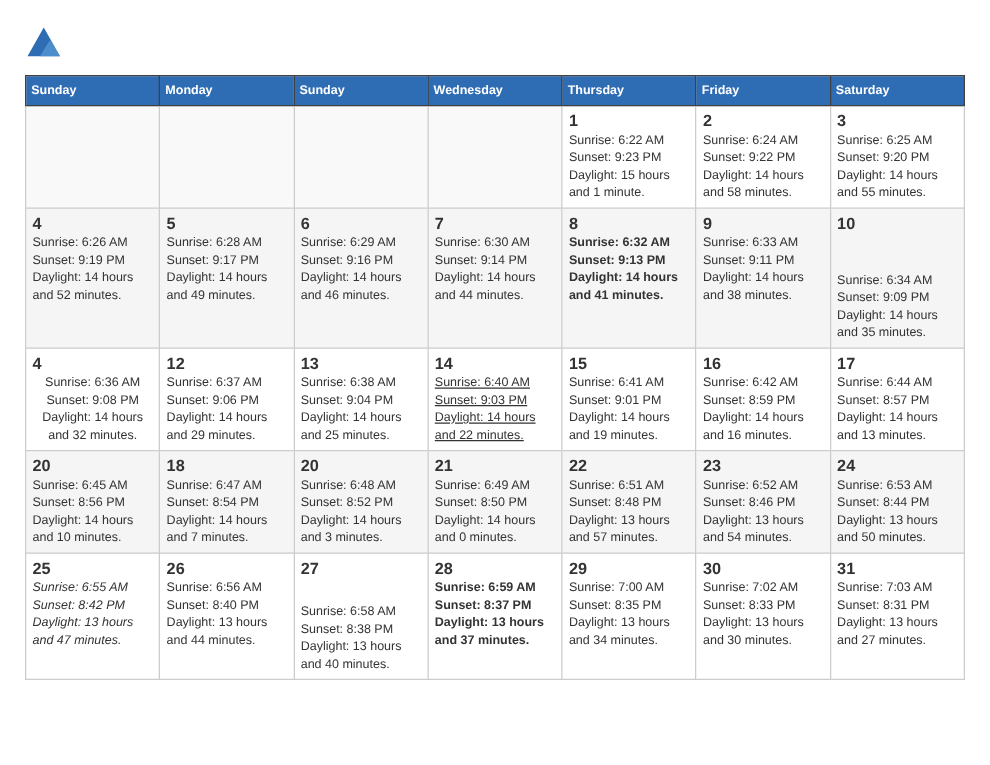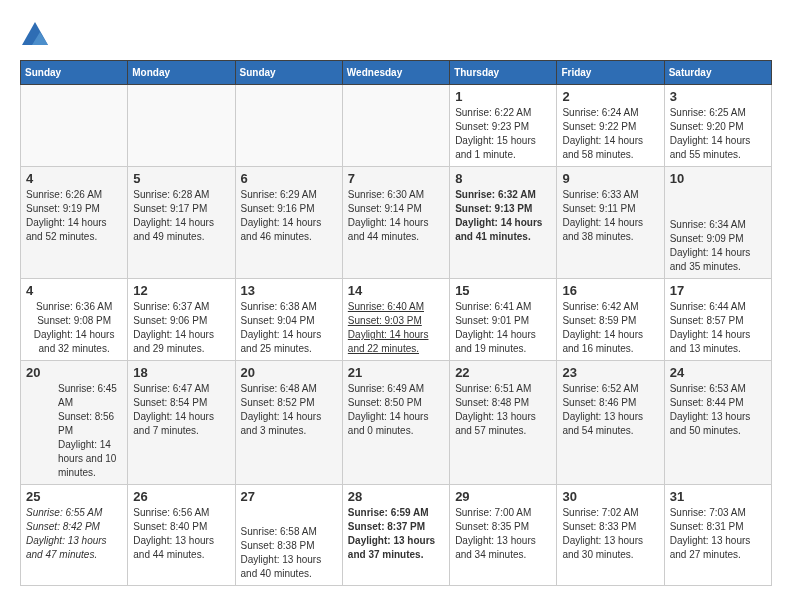--- a/index.html
+++ b/index.html
@@ -233,21 +233,21 @@
         <td>
           <span class="day-number">17</span>
           <div class="day-info" style="white-space: pre-line;">Sunrise: 6:44 AM
 Sunset: 8:57 PM
 Daylight: 14 hours and 13 minutes.</div>
         </td>
       </tr>
       <tr>
         <td>
           <span class="day-number">20</span>
-          <div class="day-info" style="white-space: pre-line; margin-left: 32px;">Sunrise: 6:45 AM
+          <div class="day-info" style="white-space: pre-line;">Sunrise: 6:45 AM
 Sunset: 8:56 PM
 Daylight: 14 hours and 10 minutes.</div>
         </td>
         <td>
           <span class="day-number">18</span>
           <div class="day-info" style="white-space: pre-line;">Sunrise: 6:47 AM
 Sunset: 8:54 PM
 Daylight: 14 hours and 7 minutes.</div>
         </td>
         <td>

